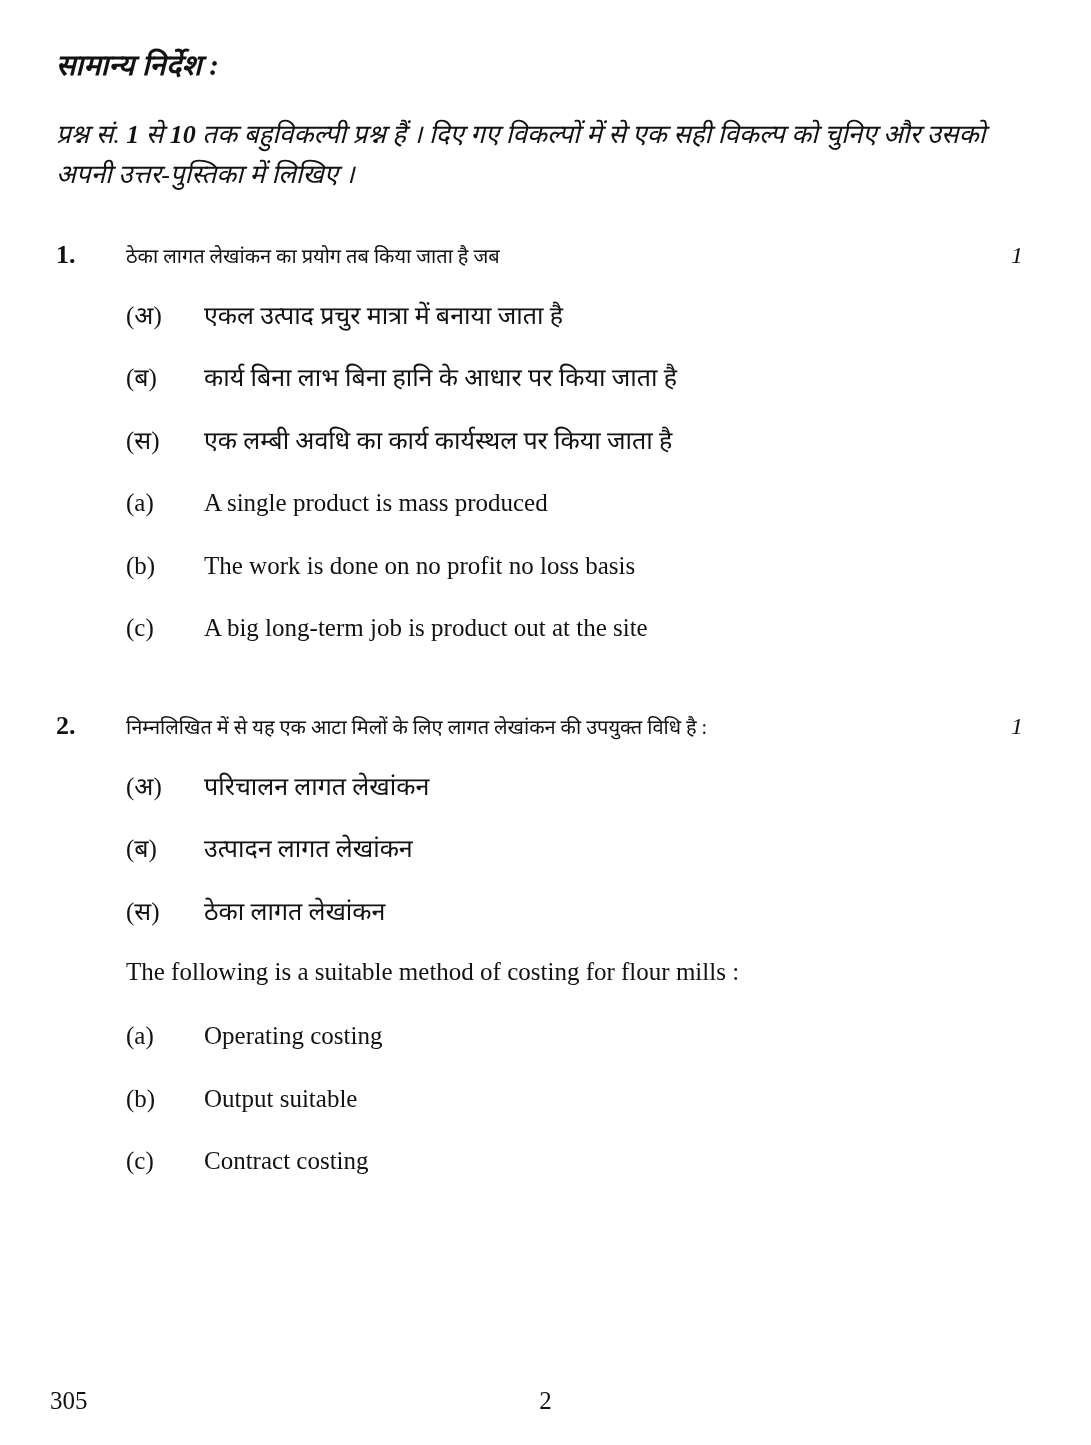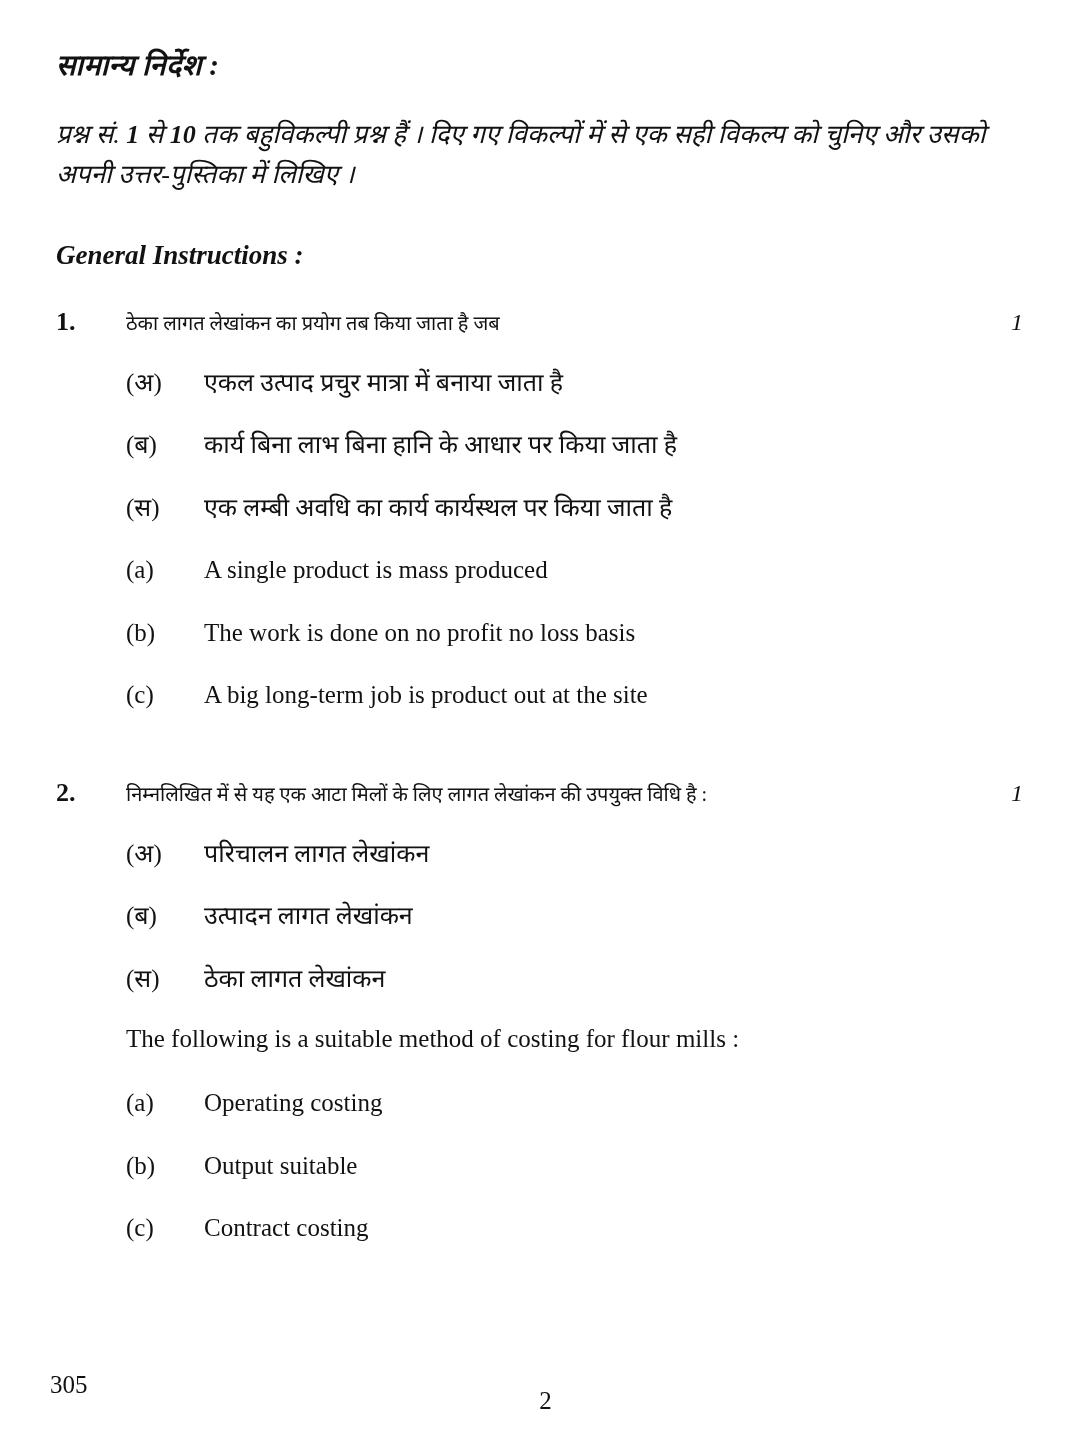--- a/index.html
+++ b/index.html
@@ -91,38 +91,37 @@
   .footer {
     position: absolute;
     left: 0;
     bottom: 30px;
     width: 100%;
     font-size: 25px;
   }
   .footer-code {
     position: absolute;
     left: 50px;
-    bottom: 16px;
+    bottom: 0;
     margin-top: 26px;
   }
   .footer-page {
     display: block;
     text-align: center;
   }
 </style>
 </head>
 <body>
 
 <div class="page">
 
   <div class="hindi-heading">सामान्य निर्देश :</div>
 
   <p class="hindi-para"><span>प्रश्न सं. </span><span class="bold">1</span><span> से </span><span class="bold">10</span><span> तक बहुविकल्पी प्रश्न हैं । दिए गए विकल्पों में से एक सही विकल्प को चुनिए और उसको अपनी उत्तर-पुस्तिका में लिखिए ।</span></p>
 
-  <div class="eng-heading">General Instructions :</div>
 
 
   <section class="question q1">
     <div class="q-row">
       <span class="q-num">1.</span>
       <span class="q-text">ठेका लागत लेखांकन का प्रयोग तब किया जाता है जब</span>
       <span class="q-marks">1</span>
     </div>
 
     <div class="opt">

